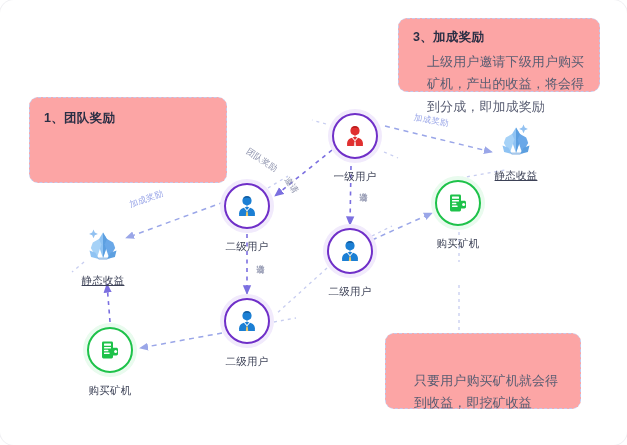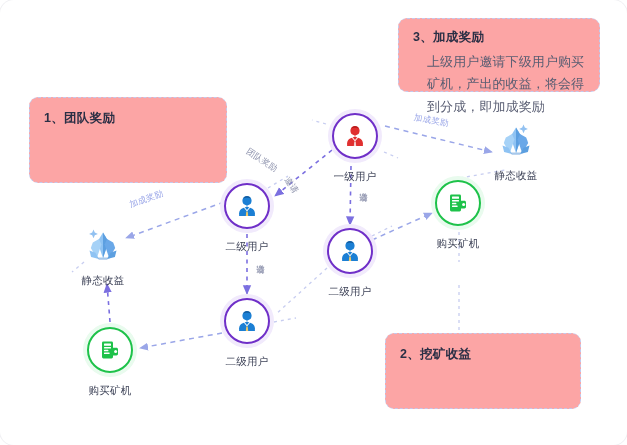--- a/index.html
+++ b/index.html
@@ -95,21 +95,21 @@
     left: -50px;
     top: 34px;
     width: 100px;
     text-align: center;
     font-size: 10.5px;
     color: #3d4257;
     letter-spacing: .2px;
     white-space: nowrap;
   }
   .node-plain { }
-  .node-plain .node-label { top: 24px; color:#3d4257; }
+  .node-plain .node-label { top: 24px; color:#3d4257;text-decoration:underline; }
 
   
   .edge-label {
     position: absolute;
     font-size: 8.6px;
     color: #8e93ad;
     white-space: nowrap;
     letter-spacing: .2px;
     transform-origin: left top;
   }
@@ -175,21 +175,21 @@
   <div class="callout" id="callout-team">
     <div class="callout-title">1、团队奖励</div>
   </div>
 
   <div class="callout" id="callout-bonus">
     <div class="callout-title">3、加成奖励</div>
     <div class="callout-body">上级用户邀请下级用户购买矿机，产出的收益，将会得到分成，即加成奖励</div>
   </div>
 
   <div class="callout" id="callout-mining">
-    <div class="callout-title">2、挖矿收益</div>
+    <div class="callout-body">只要用户购买矿机就会得到收益，即挖矿收益</div>
   </div>
 
   <div class="node" style="left:355px; top:136px;">
     <div class="node-circle user">
       <svg width="26" height="26" viewBox="0 0 26 26">
         <path d="M13 3.2c3.1 0 4.6 1.9 4.6 4.4 0 .9-.2 1.7-.5 2.4-.3.7-.9 1.3-1.6 1.6l-2.5 1.1-2.5-1.1c-.7-.3-1.3-.9-1.6-1.6-.3-.7-.5-1.5-.5-2.4 0-2.5 1.5-4.4 4.6-4.4z" fill="#e03030"></path>
         <path d="M9.3 5.6c.4-1.6 2-2.6 3.7-2.6s3.3 1 3.7 2.6c-1-.5-2.3-.8-3.7-.8s-2.7.3-3.7.8z" fill="#b91c1c"></path>
         <path d="M13 13.6l-4.4 1.6c-2.1.8-3.5 2.8-3.5 5.1V23h15.8v-2.7c0-2.3-1.4-4.3-3.5-5.1L13 13.6z" fill="#e03030"></path>
         <path d="M10.6 13.9l2.4 3 2.4-3 1.1.4-3.5 4.2-3.5-4.2 1.1-.4z" fill="#ffffff" opacity=".92"></path>
         <path d="M12.3 18.6h1.4l.5 4.4h-2.4l.5-4.4z" fill="#f3d1d1"></path>

